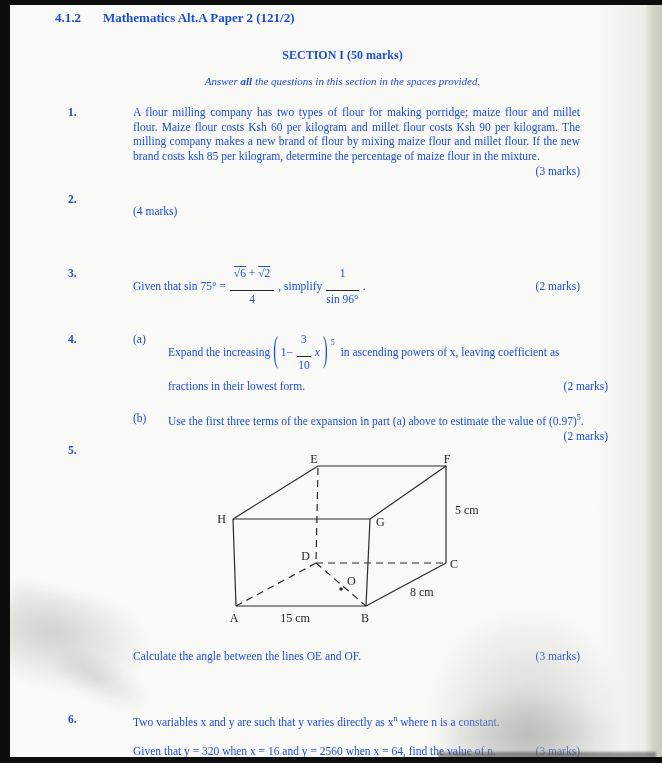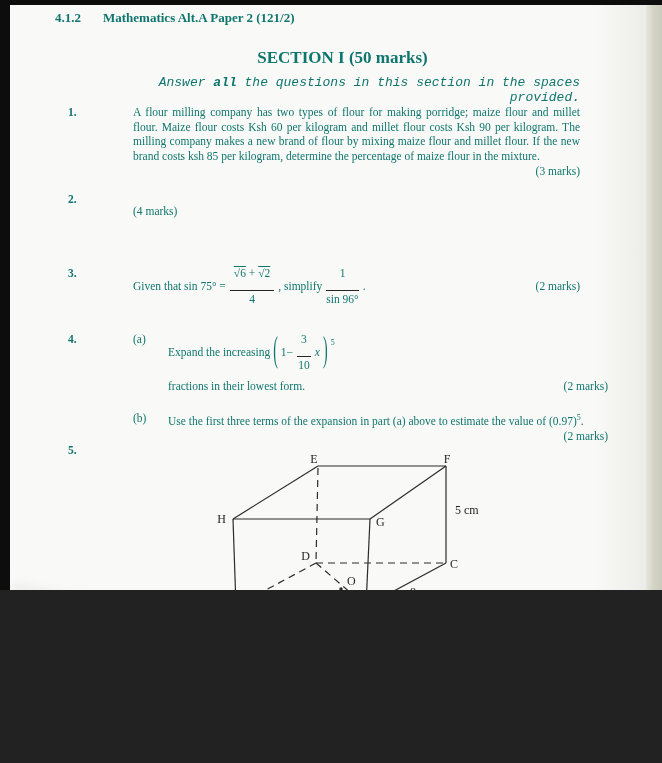--- a/index.html
+++ b/index.html
@@ -1,19 +1,19 @@
 <!DOCTYPE html>
 <html><head>
 <meta charset="utf-8">
 <style>
   * { margin:0; padding:0; box-sizing:border-box; }
   html,body { background:#222; }
   .screen {
-    position:relative; width:662px; height:590px; overflow:hidden;
-    background:#f9f9f7; font-family:"Liberation Serif", serif; color:#0f766e;
+    position:relative; width:662px; height:763px; overflow:hidden;
+    background:#f9f9f7; font-family:"Liberation Serif", serif; color:#1d4ed8;
   }
   
   .bar-left  { position:absolute; left:0; top:0; width:10px; height:763px; background:#0d0d0d; z-index:6; }
   .bar-top   { position:absolute; left:0; top:0; width:662px; height:5px; background:#0d0d0d; z-index:6; }
   .bar-bottom{ position:absolute; left:0; top:757px; width:662px; height:6px; background:#0d0d0d; z-index:6; }
   .edge-right{ position:absolute; left:646px; top:0; width:16px; height:763px; z-index:5;
                background:linear-gradient(90deg,#e6e6dd 0%,#d4d4c6 45%,#cbcbbd 100%); }
   .page-shade{ position:absolute; left:596px; top:5px; width:50px; height:752px; z-index:1;
                background:linear-gradient(90deg, rgba(120,120,100,0) 0%, rgba(120,120,100,0.10) 100%); }
   
@@ -26,22 +26,22 @@
     background:radial-gradient(ellipse at 52% 72%, rgba(172,172,168,0.50), rgba(172,172,168,0) 72%); filter:blur(6px); }
   .smudge2b{ left:445px; top:695px; width:170px; height:75px;
     background:radial-gradient(ellipse at 50% 55%, rgba(160,160,156,0.45), rgba(160,160,156,0) 75%); filter:blur(5px); }
   .bottom-dark{ position:absolute; left:438px; top:752px; width:218px; height:6px;
     background:rgba(70,70,68,0.55); filter:blur(1px); z-index:5; }
 
   
   .abs { position:absolute; }
   .hdr { left:55px; top:10px; font-size:13px; font-weight:bold; }
   .hdr .hnum { margin-right:22px; }
-  .sec-title { left:105px; top:48px; width:475px; text-align:center; font-weight:bold; font-size:17px; }
-  .instr { left:105px; top:75px; width:475px; text-align:right; font-style:italic; font-size:13px;font-family:Liberation Mono, monospace; }
+  .sec-title { left:105px; top:48px; width:475px; text-align:center; font-weight:bold; font-size:12px; }
+  .instr { left:105px; top:75px; width:475px; text-align:center; font-style:italic; font-size:11px; }
 
   .q { left:68px; width:512px; font-size:11.5px; line-height:14.7px; }
   .qrow { display:flex; }
   .qnum { width:37px; flex:none; font-weight:bold; }
   .qbody { width:475px;margin-left:28px; }
   .just { text-align:justify; }
   .mrow { display:flex; justify-content:space-between; }
   .marks-line { text-align:right; }
   .gap12 { margin-top:12px; }
 
@@ -132,20 +132,21 @@
               <span>Expand the increasing</span>
               <span class="bigp">(</span>
               <span>1−</span>
               <span class="frac">
                 <span class="fnum">3</span>
                 <span class="fden">10</span>
               </span>
               <i>x</i>
               <span class="bigp">)</span>
               <span class="pow">5</span>
+              <span style="margin-left:6px;">in ascending powers of x, leaving coefficient as</span>
             </div>
             <div class="mrow" style="margin-top:7px;">
               <span>fractions in their lowest form.</span>
               <span>(2 marks)</span>
             </div>
           </div>
         </div>
         <div class="q4sub" style="margin-top:17px;">
           <div class="q4lbl">(b)</div>
           <div class="q4body">

